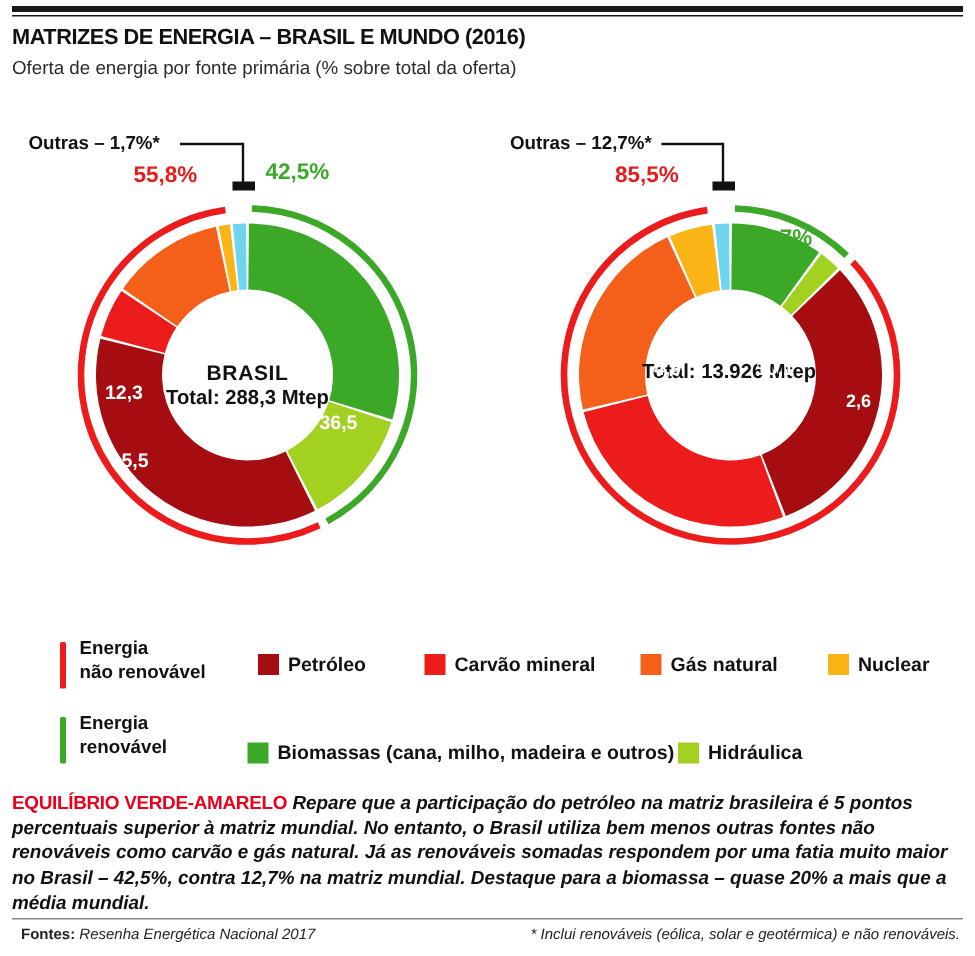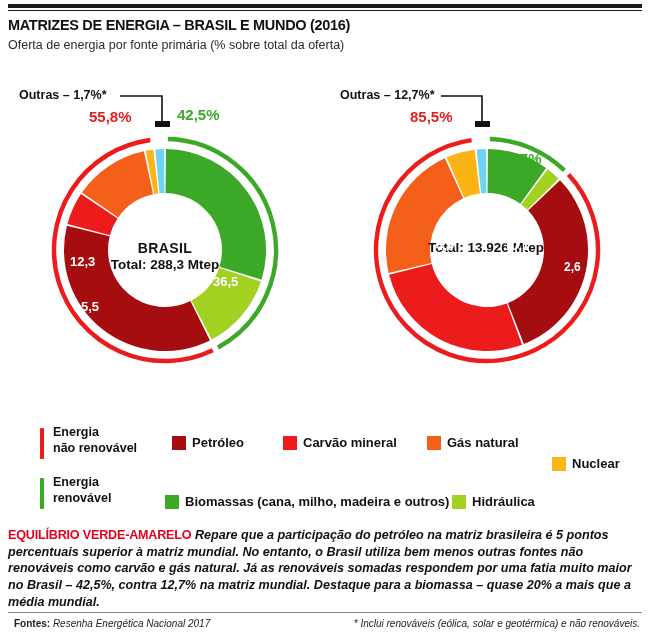--- a/index.html
+++ b/index.html
@@ -199,21 +199,21 @@
       <span class="legend-text">Petróleo</span>
     </span>
     <span class="legend-item" style="left:243px;top:10px;">
       <span class="swatch" style="background:#ec1c1c;"></span>
       <span class="legend-text">Carvão mineral</span>
     </span>
     <span class="legend-item" style="left:387px;top:10px;">
       <span class="swatch" style="background:#f4601a;"></span>
       <span class="legend-text">Gás natural</span>
     </span>
-    <span class="legend-item" style="left:512px;top:10px;margin-top:21px;">
+    <span class="legend-item" style="left:512px;top:10px;">
       <span class="swatch" style="background:#fbb415;"></span>
       <span class="legend-text">Nuclear</span>
     </span>
   </div>
 
   <div class="legend-row" style="margin-top:10px;">
     <span class="legend-bar" style="background:#3ba828;"></span>
     <span class="legend-cat">
       <span>Energia</span><br>
       <span>renovável</span>

